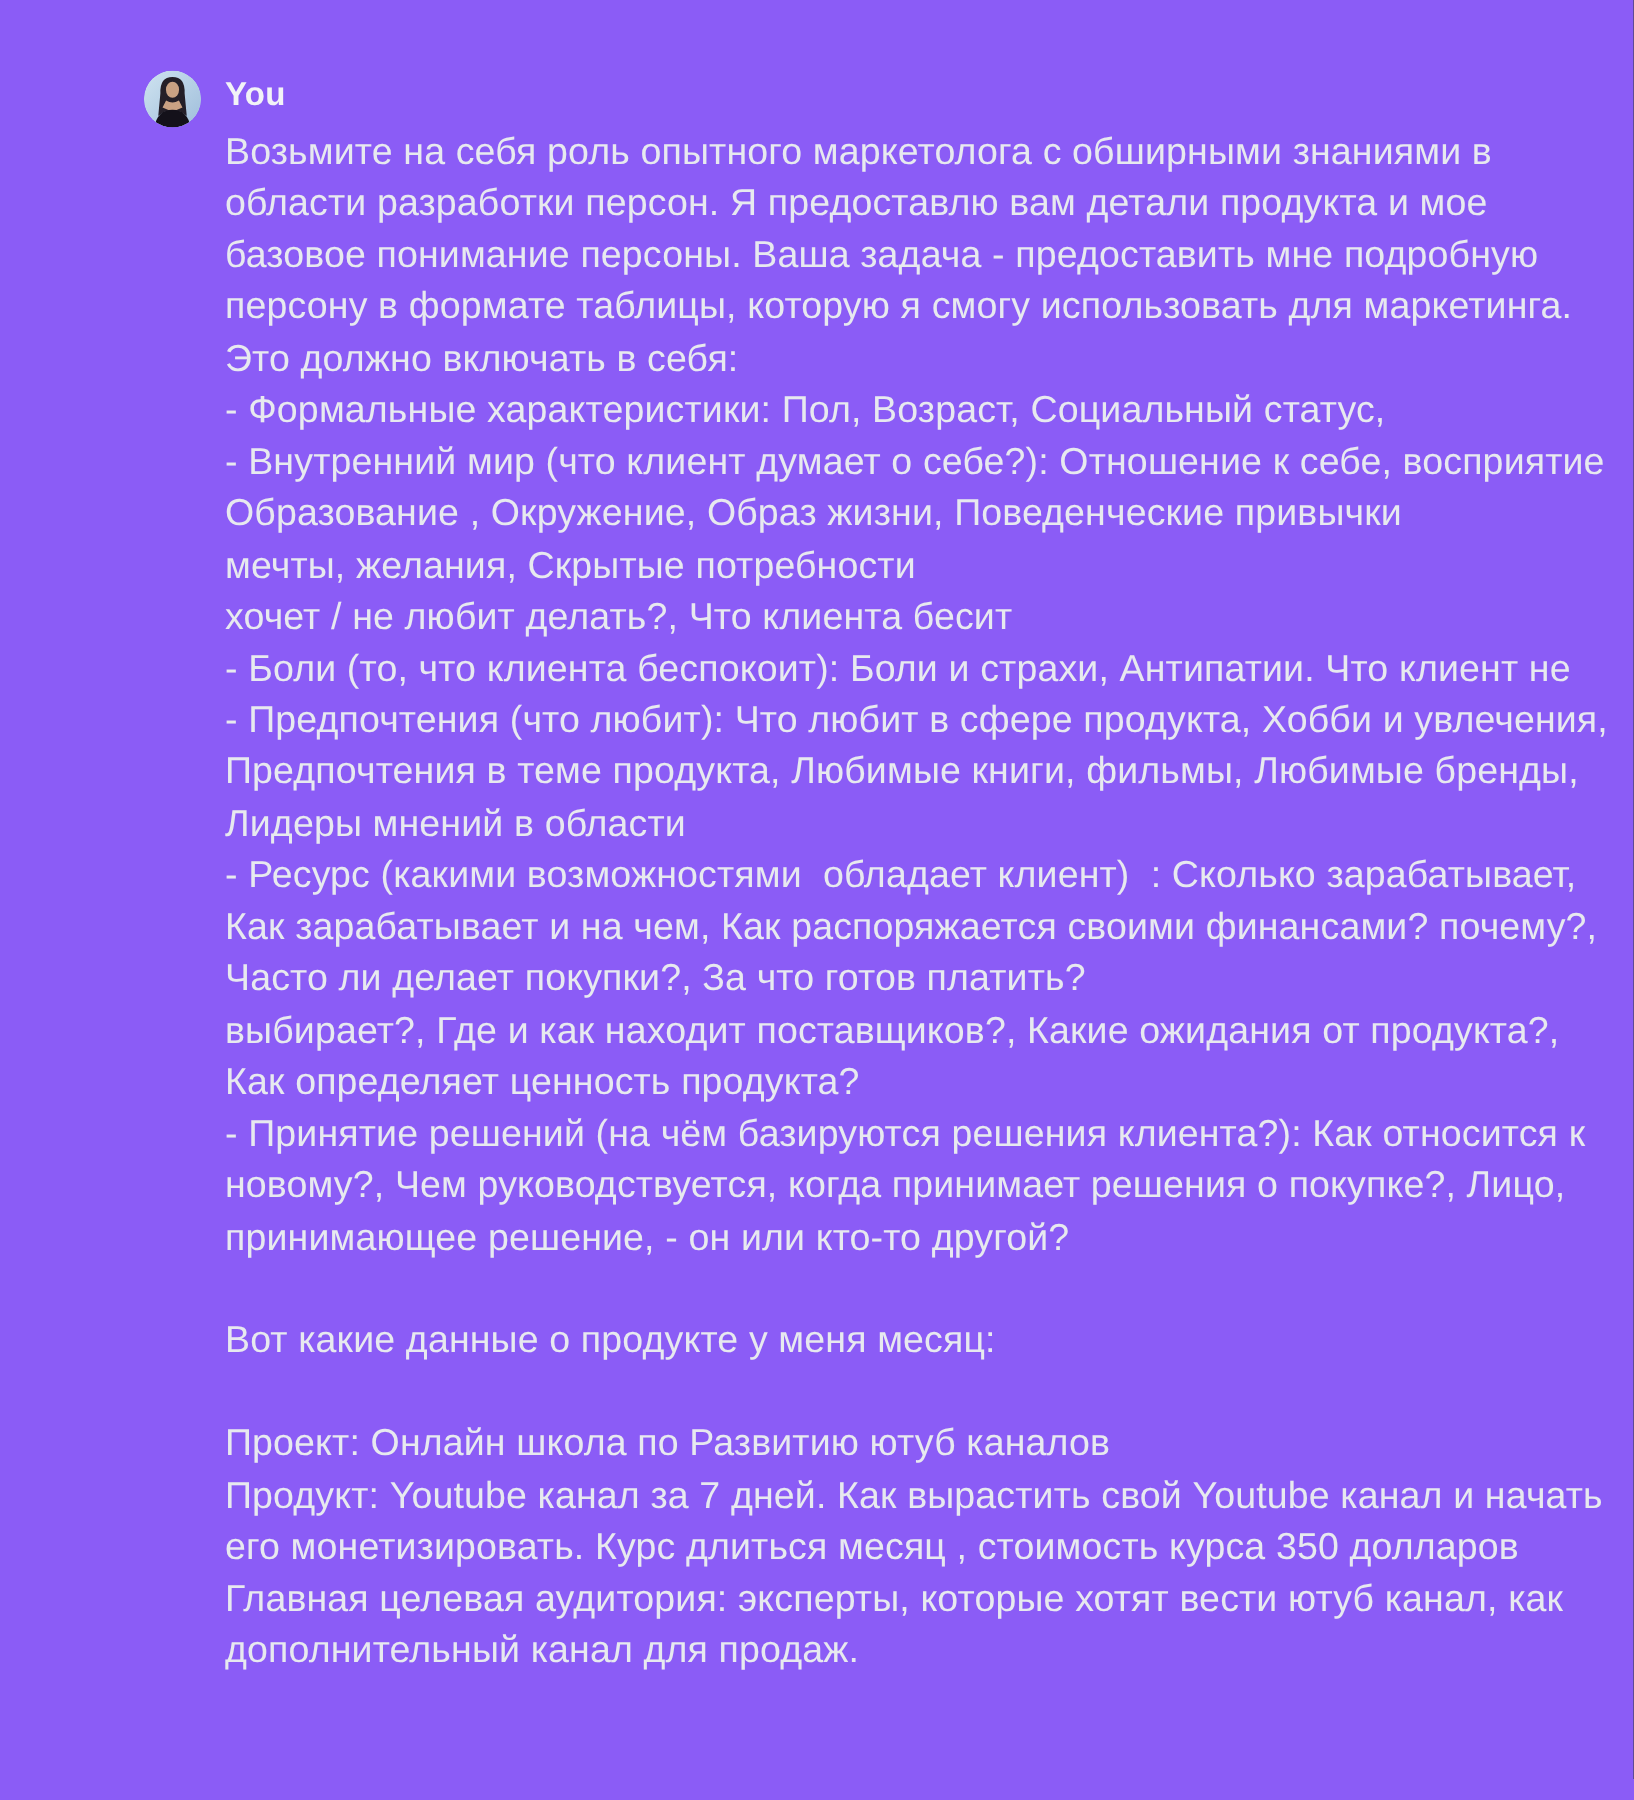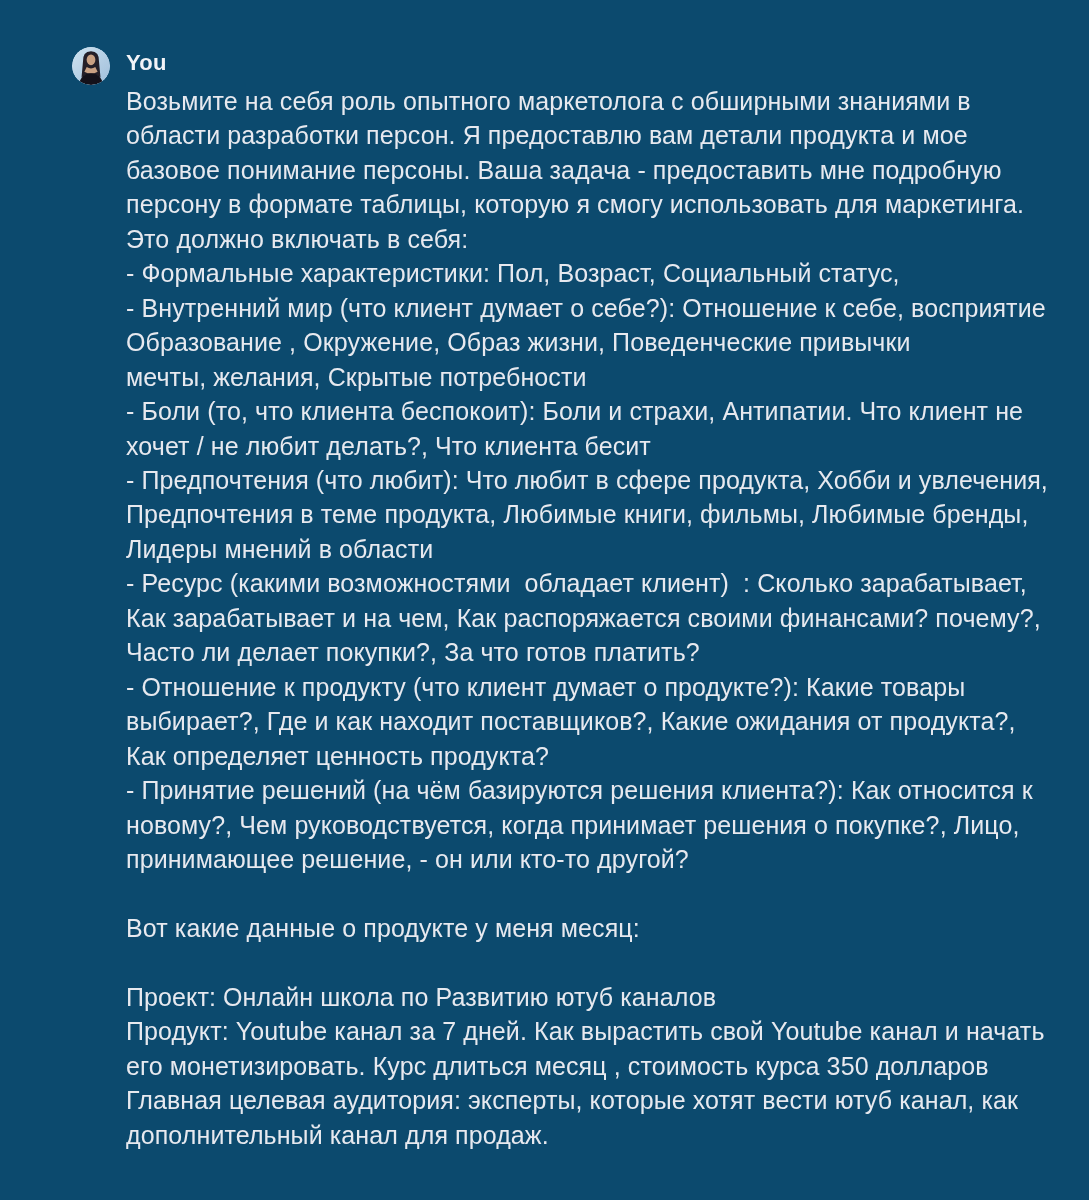--- a/index.html
+++ b/index.html
@@ -1,23 +1,24 @@
 <!DOCTYPE html>
 <html><head>
 <meta charset="utf-8">
 <style>
   * { margin: 0; padding: 0; box-sizing: border-box; }
   html, body { background: #3B3D4A; }
   .page {
     position: relative;
     width: 1089px;
     height: 1200px;
-    background: #0c4a6e;
+    background: #8b5cf6;
     overflow: hidden;
     font-family: "Liberation Sans", "DejaVu Sans", sans-serif;
+    padding-left: 24px;
   }
   .message {
     display: flex;
     align-items: flex-start;
     padding: 47px 50px 0 72px;
     gap: 16px;
   }
   .avatar-col { width: 38px; flex: 0 0 38px; }
   .avatar {
     width: 38px;
@@ -81,29 +82,28 @@
       <div class="message-text">
           <div class="msg-line">Возьмите на себя роль опытного маркетолога с обширными знаниями в</div>
           <div class="msg-line">области разработки персон. Я предоставлю вам детали продукта и мое</div>
           <div class="msg-line">базовое понимание персоны. Ваша задача - предоставить мне подробную</div>
           <div class="msg-line">персону в формате таблицы, которую я смогу использовать для маркетинга.</div>
           <div class="msg-line">Это должно включать в себя:</div>
           <div class="msg-line">- Формальные характеристики: Пол, Возраст, Социальный статус,</div>
           <div class="msg-line">- Внутренний мир (что клиент думает о себе?): Отношение к себе, восприятие</div>
           <div class="msg-line">Образование , Окружение, Образ жизни, Поведенческие привычки</div>
           <div class="msg-line">мечты, желания, Скрытые потребности</div>
+          <div class="msg-line">хочет / не любит делать?, Что клиента бесит</div>
           <div class="msg-line">- Боли (то, что клиента беспокоит): Боли и страхи, Антипатии. Что клиент не</div>
-          <div class="msg-line">хочет / не любит делать?, Что клиента бесит</div>
           <div class="msg-line">- Предпочтения (что любит): Что любит в сфере продукта, Хобби и увлечения,</div>
           <div class="msg-line">Предпочтения в теме продукта, Любимые книги, фильмы, Любимые бренды,</div>
           <div class="msg-line">Лидеры мнений в области</div>
           <div class="msg-line">- Ресурс (какими возможностями  обладает клиент)  : Сколько зарабатывает,</div>
           <div class="msg-line">Как зарабатывает и на чем, Как распоряжается своими финансами? почему?,</div>
           <div class="msg-line">Часто ли делает покупки?, За что готов платить?</div>
-          <div class="msg-line">- Отношение к продукту (что клиент думает о продукте?): Какие товары</div>
           <div class="msg-line">выбирает?, Где и как находит поставщиков?, Какие ожидания от продукта?,</div>
           <div class="msg-line">Как определяет ценность продукта?</div>
           <div class="msg-line">- Принятие решений (на чём базируются решения клиента?): Как относится к</div>
           <div class="msg-line">новому?, Чем руководствуется, когда принимает решения о покупке?, Лицо,</div>
           <div class="msg-line">принимающее решение, - он или кто-то другой?</div>
           <div class="msg-line">&nbsp;</div>
           <div class="msg-line">Вот какие данные о продукте у меня месяц:</div>
           <div class="msg-line">&nbsp;</div>
           <div class="msg-line">Проект: Онлайн школа по Развитию ютуб каналов</div>
           <div class="msg-line">Продукт: Youtube канал за 7 дней. Как вырастить свой Youtube канал и начать</div>

